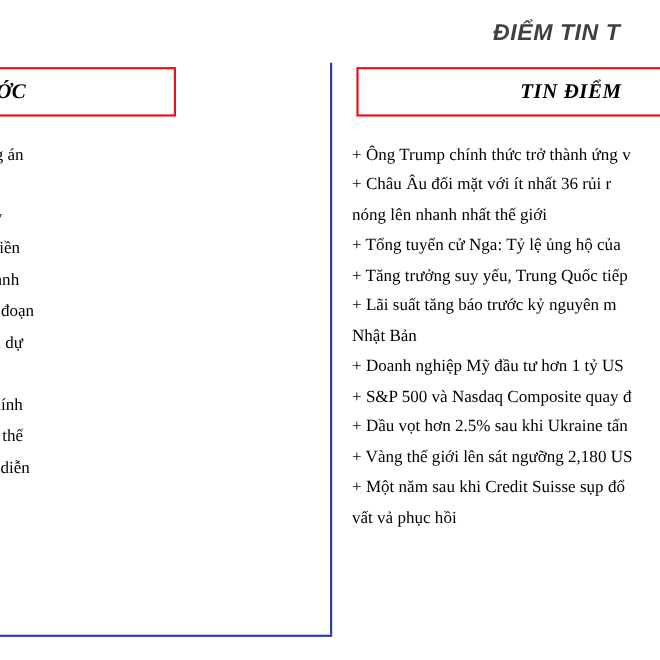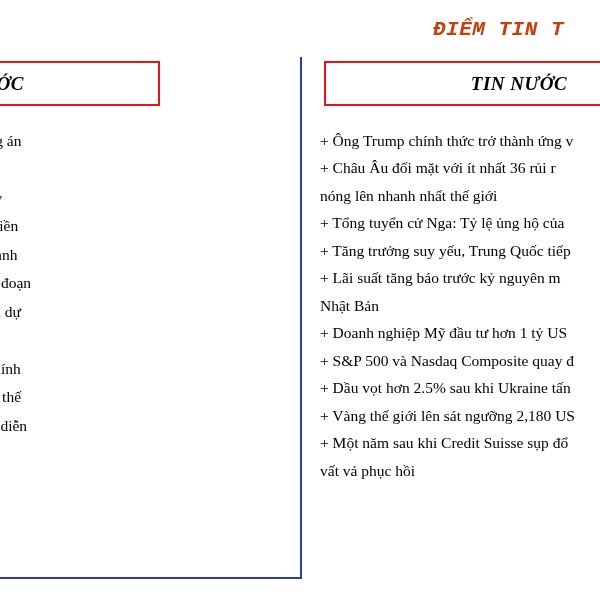--- a/index.html
+++ b/index.html
@@ -22,22 +22,22 @@
 
   
   .doc-title {
     position: absolute;
     top: 18px;
     left: 0;
     width: 572px;
     text-align: right;
     padding-right: 8px;
     box-sizing: border-box;
-    color: #c2410c;
-    font-family: Liberation Mono, monospace;
+    color: #404040;
+    font-family: Liberation Sans, sans-serif;
     font-weight: bold;
     font-style: italic;
     font-size: 21px;
     letter-spacing: 0.5px;
     white-space: nowrap;
   }
 
   
   .col {
     position: absolute;
@@ -138,21 +138,21 @@
       <p class="bullet-line">àm cơ quan có thẩm quyền thực hiện dự</p>
       <p class="bullet-line">ông trong ba phiên liên tiếp</p>
       <p class="bullet-line">t cơ chế bán buôn tín dụng cho tài chính</p>
       <p class="bullet-line">2024: USD trong nước tiếp tục tăng, thế</p>
       <p class="bullet-line">m - Mỹ trong lĩnh vực bán dẫn đang diễn</p>
     </div>
   </div>
 
   <div class="col col-right">
     <div class="col-head col-head-right">
-      <span class="col-head-text">TIN NƯỚC</span>
+      <span class="col-head-text">TIN ĐIỂM</span>
     </div>
     <div class="col-body col-body-right">
       <p class="bullet-line tight">+ Ông Trump chính thức trở thành ứng v</p>
       <p class="bullet-line tight">+ Châu Âu đối mặt với ít nhất 36 rủi r</p>
       <p class="bullet-line tight">nóng lên nhanh nhất thế giới</p>
       <p class="bullet-line tight">+ Tổng tuyển cử Nga: Tỷ lệ ủng hộ của</p>
       <p class="bullet-line tight">+ Tăng trưởng suy yếu, Trung Quốc tiếp</p>
       <p class="bullet-line tight">+ Lãi suất tăng báo trước kỷ nguyên m</p>
       <p class="bullet-line tight">Nhật Bản</p>
       <p class="bullet-line tight">+ Doanh nghiệp Mỹ đầu tư hơn 1 tỷ US</p>

